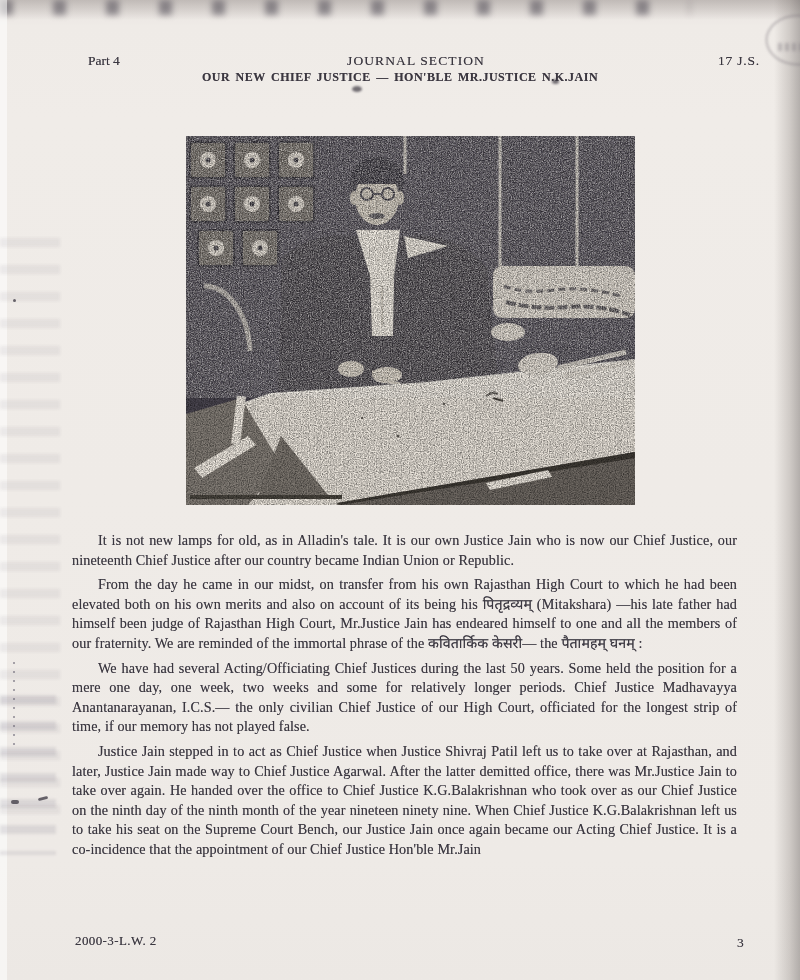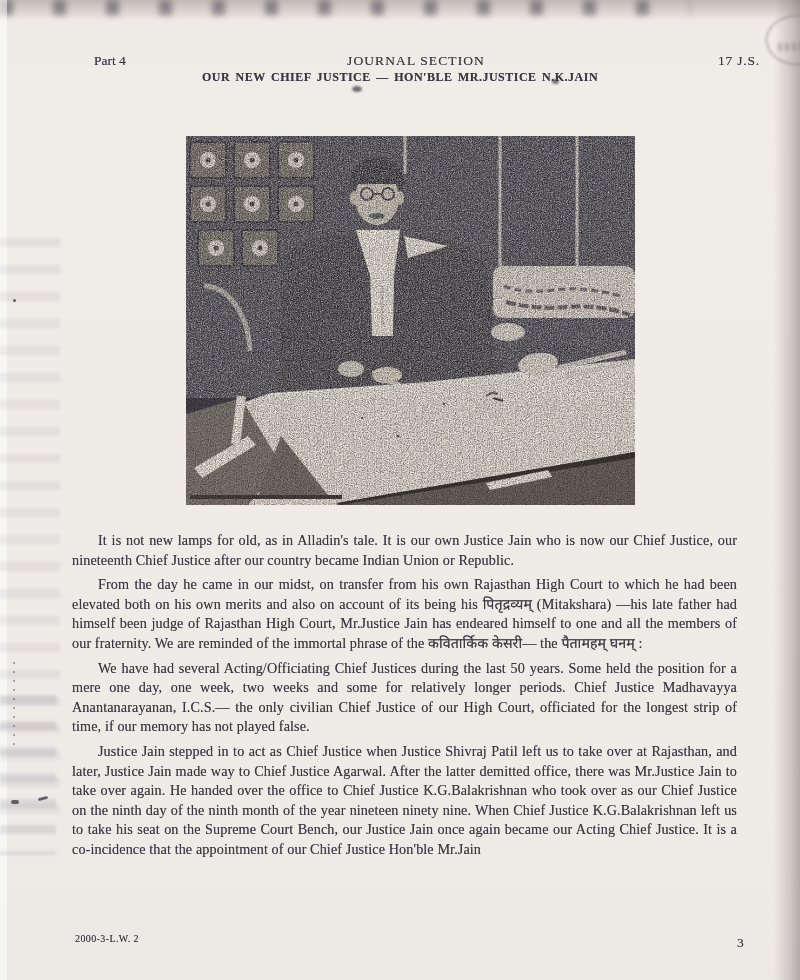--- a/index.html
+++ b/index.html
@@ -28,34 +28,34 @@
   .bleed-a { left:0; top:238px; width:60px; height:580px; opacity:.8;
     background:repeating-linear-gradient(180deg, rgba(112,106,124,.12) 0 9px, transparent 9px 27px); }
   .bleed-b { left:0; top:695px; width:56px; height:160px; opacity:.9;
     background:repeating-linear-gradient(180deg, rgba(104,98,120,.16) 0 9px, transparent 9px 26px); }
   .dotline { position:absolute; left:13px; top:662px; width:2px; height:86px; opacity:.6;
     background:repeating-linear-gradient(180deg, rgba(84,80,98,.8) 0 2px, transparent 2px 9px); }
   .speck { position:absolute; background:rgba(58,54,64,.75); border-radius:50%; }
   .smudge { position:absolute; background:rgba(46,42,52,.65); border-radius:50%; filter:blur(1px); }
   
   .hdr { position:absolute; top:53px; left:0; width:100%; height:18px; font-size:13.5px; }
-  .hdr-part { position:absolute; left:94px; }
+  .hdr-part { position:absolute; left:88px; }
   .hdr-sec  { position:absolute; left:16px; width:100%; text-align:center; letter-spacing:1.1px; }
   .hdr-js   { position:absolute; right:40px; letter-spacing:.8px; }
   .title { position:absolute; top:70px; left:0; width:100%; text-align:center;
     font-weight:700; font-size:12px; letter-spacing:.5px; word-spacing:2px; color:#3b3740; }
   
   .photo { position:absolute; left:186px; top:136px; width:449px; height:369px; }
   .photo svg { display:block; width:100%; height:100%; }
   
   .bodytext { position:absolute; left:72px; top:531px; width:665px;
     font-size:14.2px; line-height:19.6px; text-align:justify; letter-spacing:.1px; }
   .bodytext p { text-indent:26px; margin-bottom:5px; }
   
-  .ftr-left  { position:absolute; left:75px;  top:933px; font-size:10px; letter-spacing:.4px; }
+  .ftr-left  { position:absolute; left:75px;  top:933px; font-size:13px; letter-spacing:.4px; }
   .ftr-right { position:absolute; left:737px; top:935px; font-size:13.5px; }
 </style>
 </head>
 <body>
 
 <div class="page">
 
   <div class="top-shade"></div>
   <div class="top-marks"></div>
   <div class="right-shade"></div>

